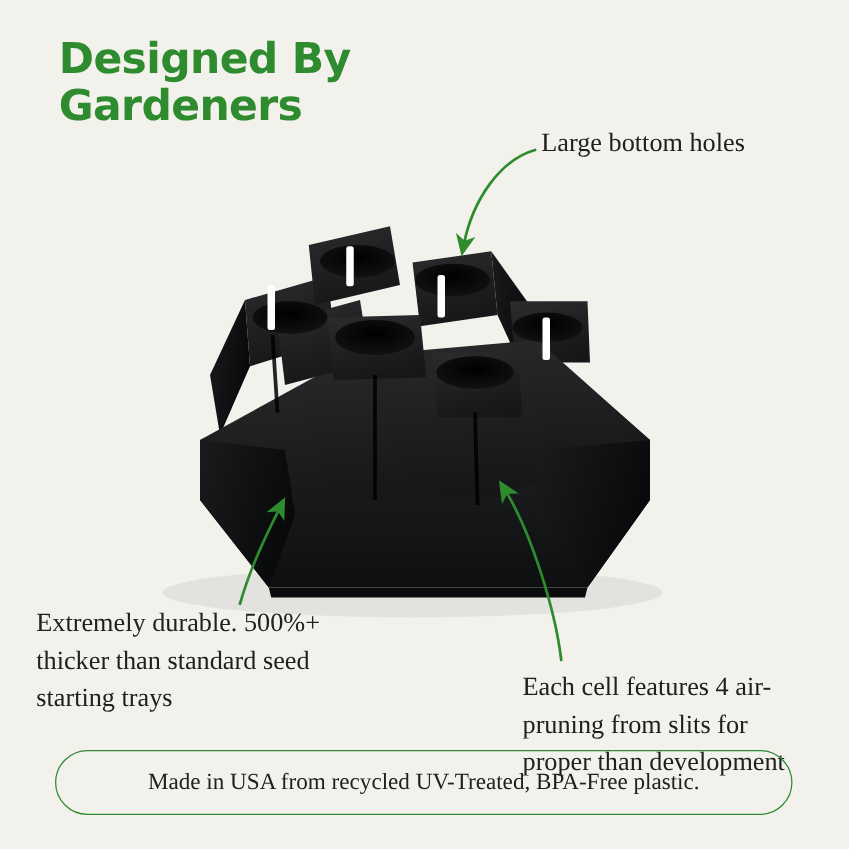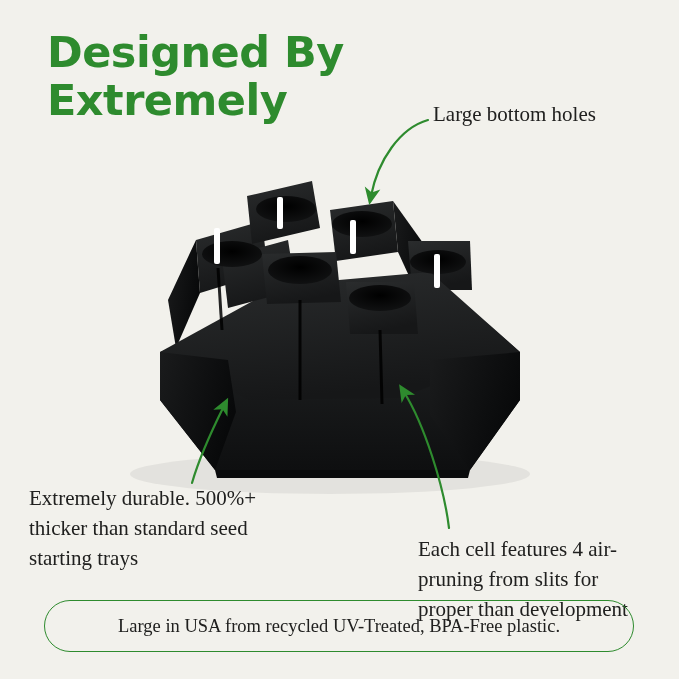--- a/index.html
+++ b/index.html
@@ -23,21 +23,21 @@
 
   
   .headline {
     position: absolute;
     left: 47px;
     top: 28px;
     width: 400px;
     color: #2e8b2e;
     font-family: "DejaVu Sans", sans-serif;
     font-weight: bold;
-    font-size: 43px;
+    font-size: 34px;
     line-height: 1.12;
     letter-spacing: -0.5px;
   }
   .headline .l2 { display: block; }
 
   
   .callout {
     position: absolute;
     color: #20201f;
     font-family: "Liberation Serif", serif;
@@ -177,36 +177,36 @@
 
     <g fill="none" stroke="#2e8b2e" stroke-width="2.2" stroke-linecap="round">
       <path d="M428,120 C400,128 378,160 371,196" marker-end="url(#ah)"></path>
       <path d="M192,483 C200,455 212,430 224,406" marker-end="url(#ah)"></path>
       <path d="M449,528 C444,486 424,424 404,392" marker-end="url(#ah)"></path>
     </g>
   </svg>
 
   <div class="headline">
     <span>Designed By</span>
-    <span class="l2">Extremely</span>
+    <span class="l2">Gardeners</span>
   </div>
 
   <div class="callout" id="callout-top">
     <div>Large bottom holes</div>
   </div>
 
   <div class="callout" id="callout-bottomleft">
     <div>Extremely durable. 500%+</div>
     <div>thicker than standard seed</div>
     <div>starting trays</div>
   </div>
 
   <div class="callout" id="callout-bottomright">
     <div>Each cell features 4 air-</div>
     <div>pruning  from slits for</div>
     <div>proper than development</div>
   </div>
 
   <div id="footer-pill">
-    <span class="txt">Large in USA from recycled UV-Treated, BPA-Free plastic.</span>
+    <span class="txt">Made in USA from recycled UV-Treated, BPA-Free plastic.</span>
   </div>
 
 </div>
 
 </body></html>

